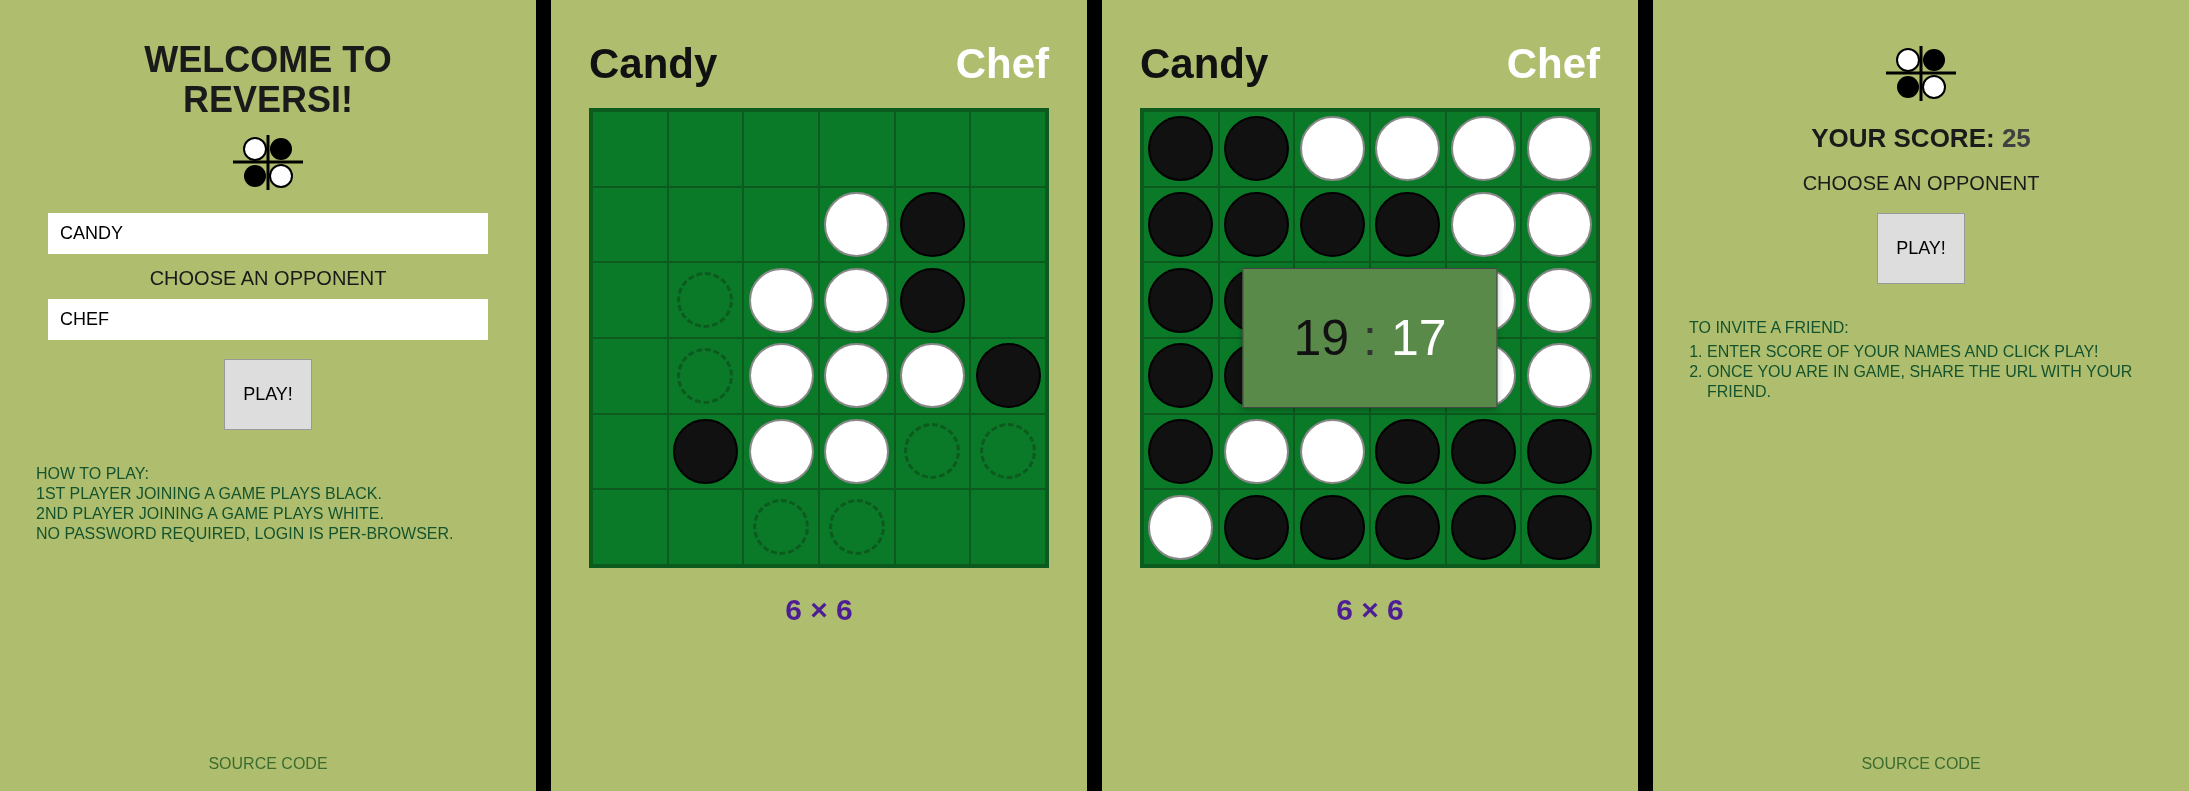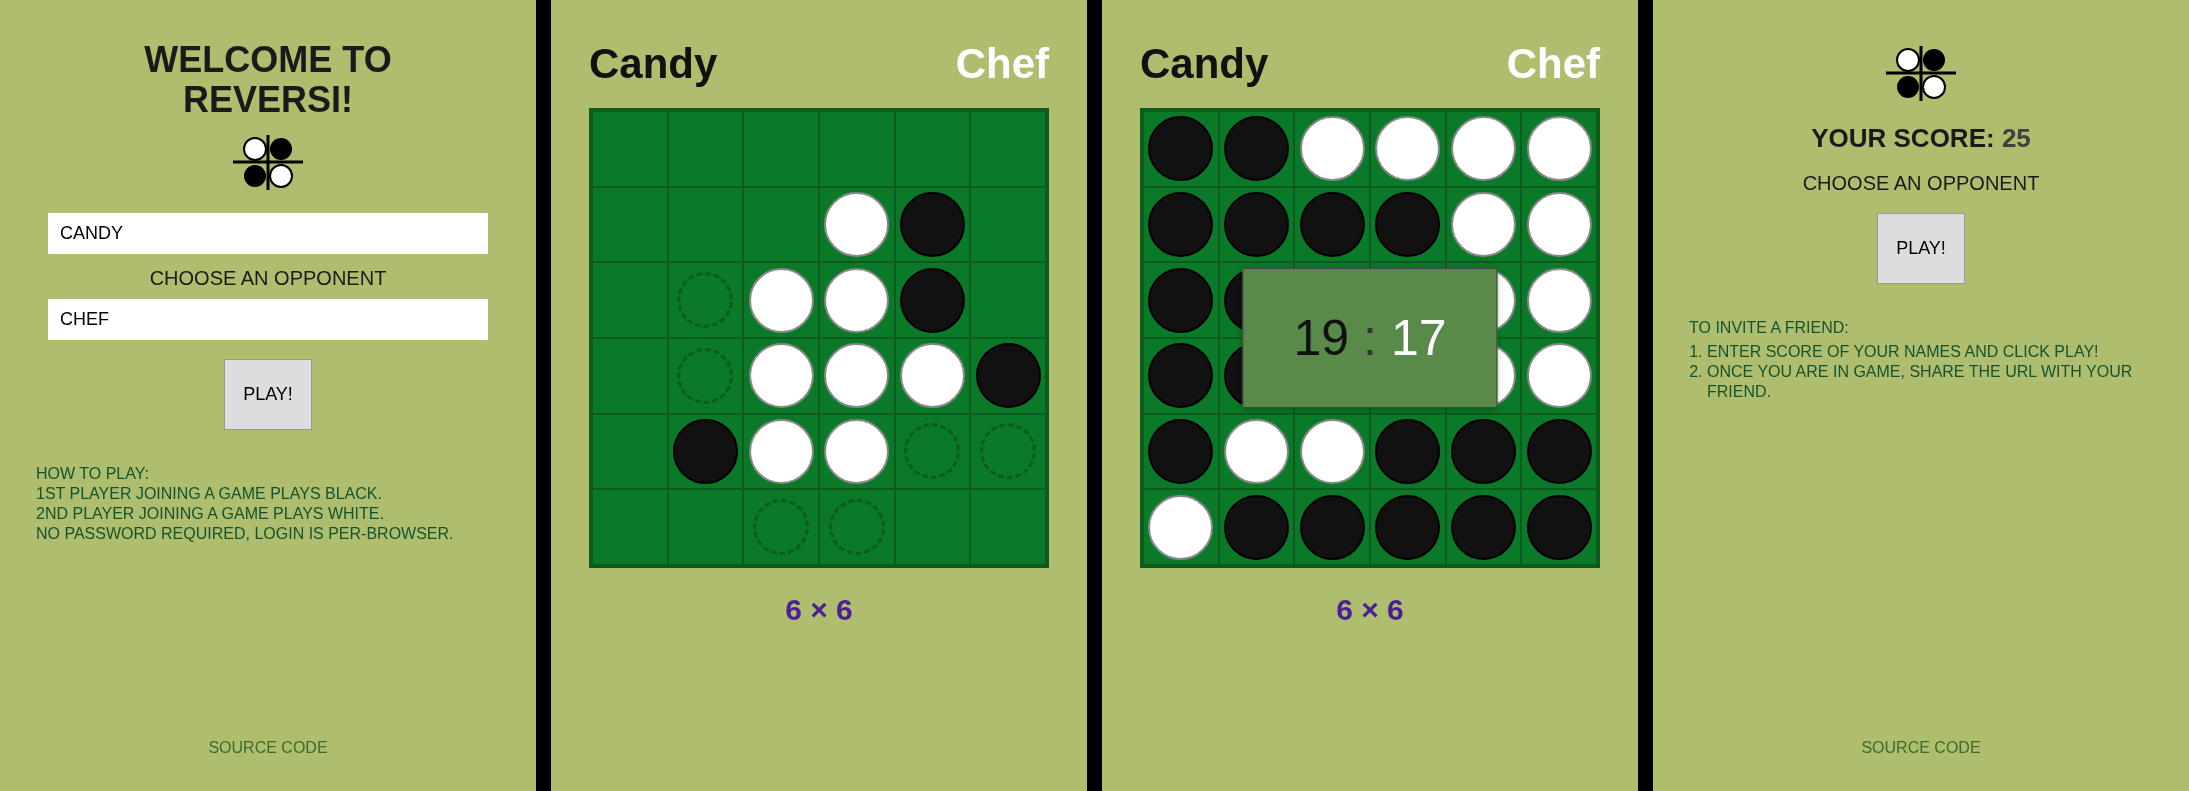--- a/index.html
+++ b/index.html
@@ -73,21 +73,21 @@
     align-self: flex-start;
     font-family: "Comic Sans MS", cursive, sans-serif;
     font-size: 16px;
     color: #14532d;
     line-height: 1.25;
     margin-top: 20px;
     padding: 0 16px;
   }
   .source {
     position: absolute;
-    bottom: 34px;
+    bottom: 18px;
     font-family: "Comic Sans MS", cursive, sans-serif;
     font-size: 16px;
     color: #3c6b2e;
   }
   .players {
     display: flex;
     justify-content: space-between;
     width: 460px;
     margin-bottom: 20px;
   }

